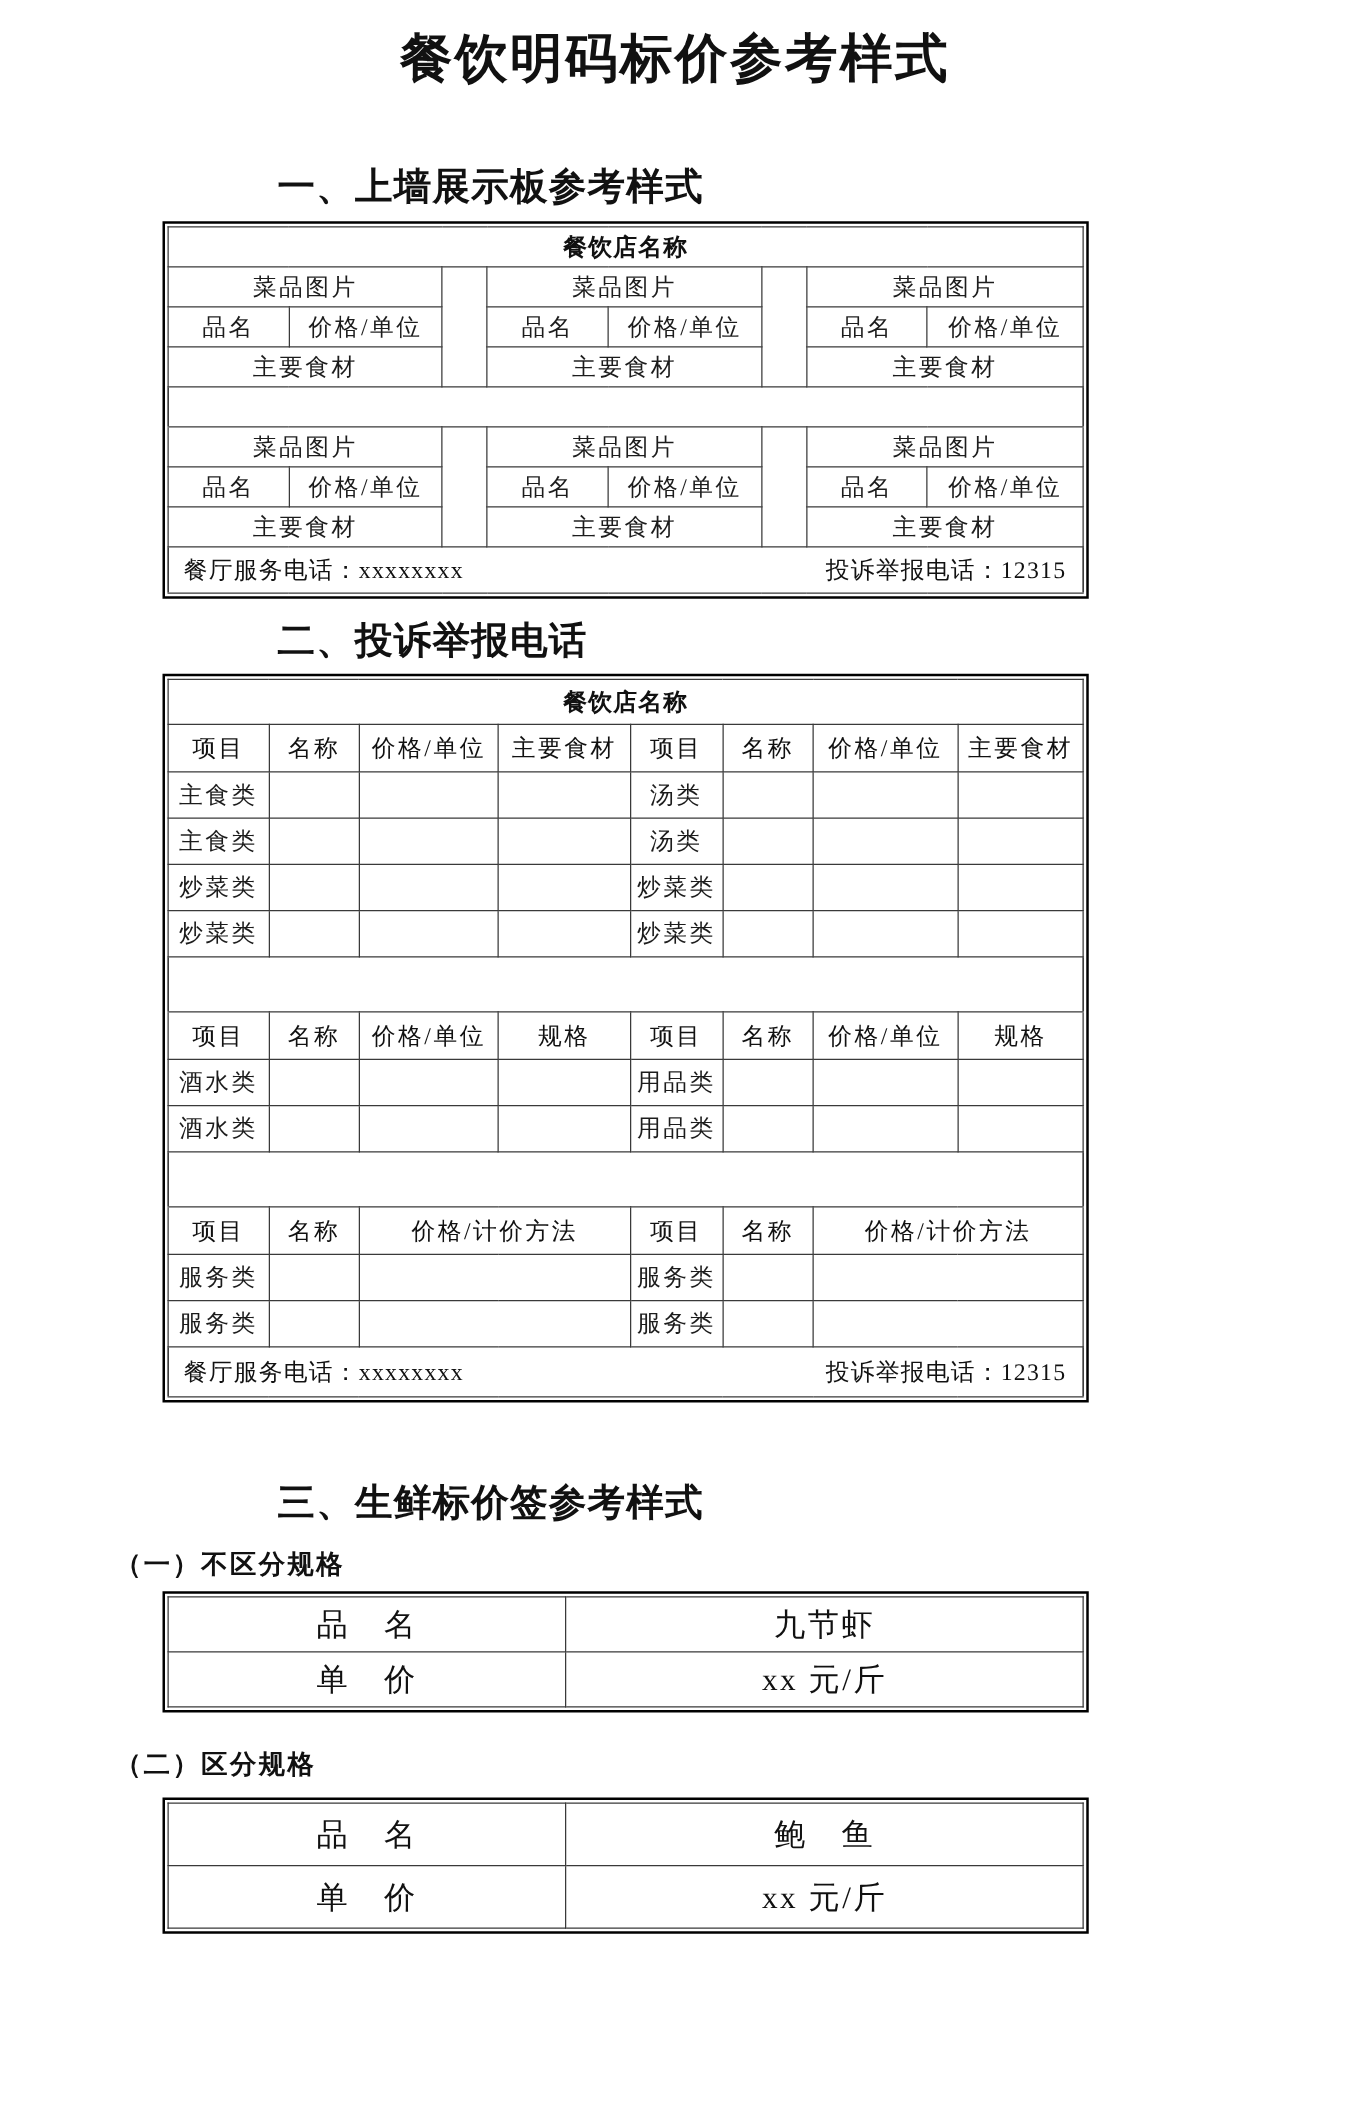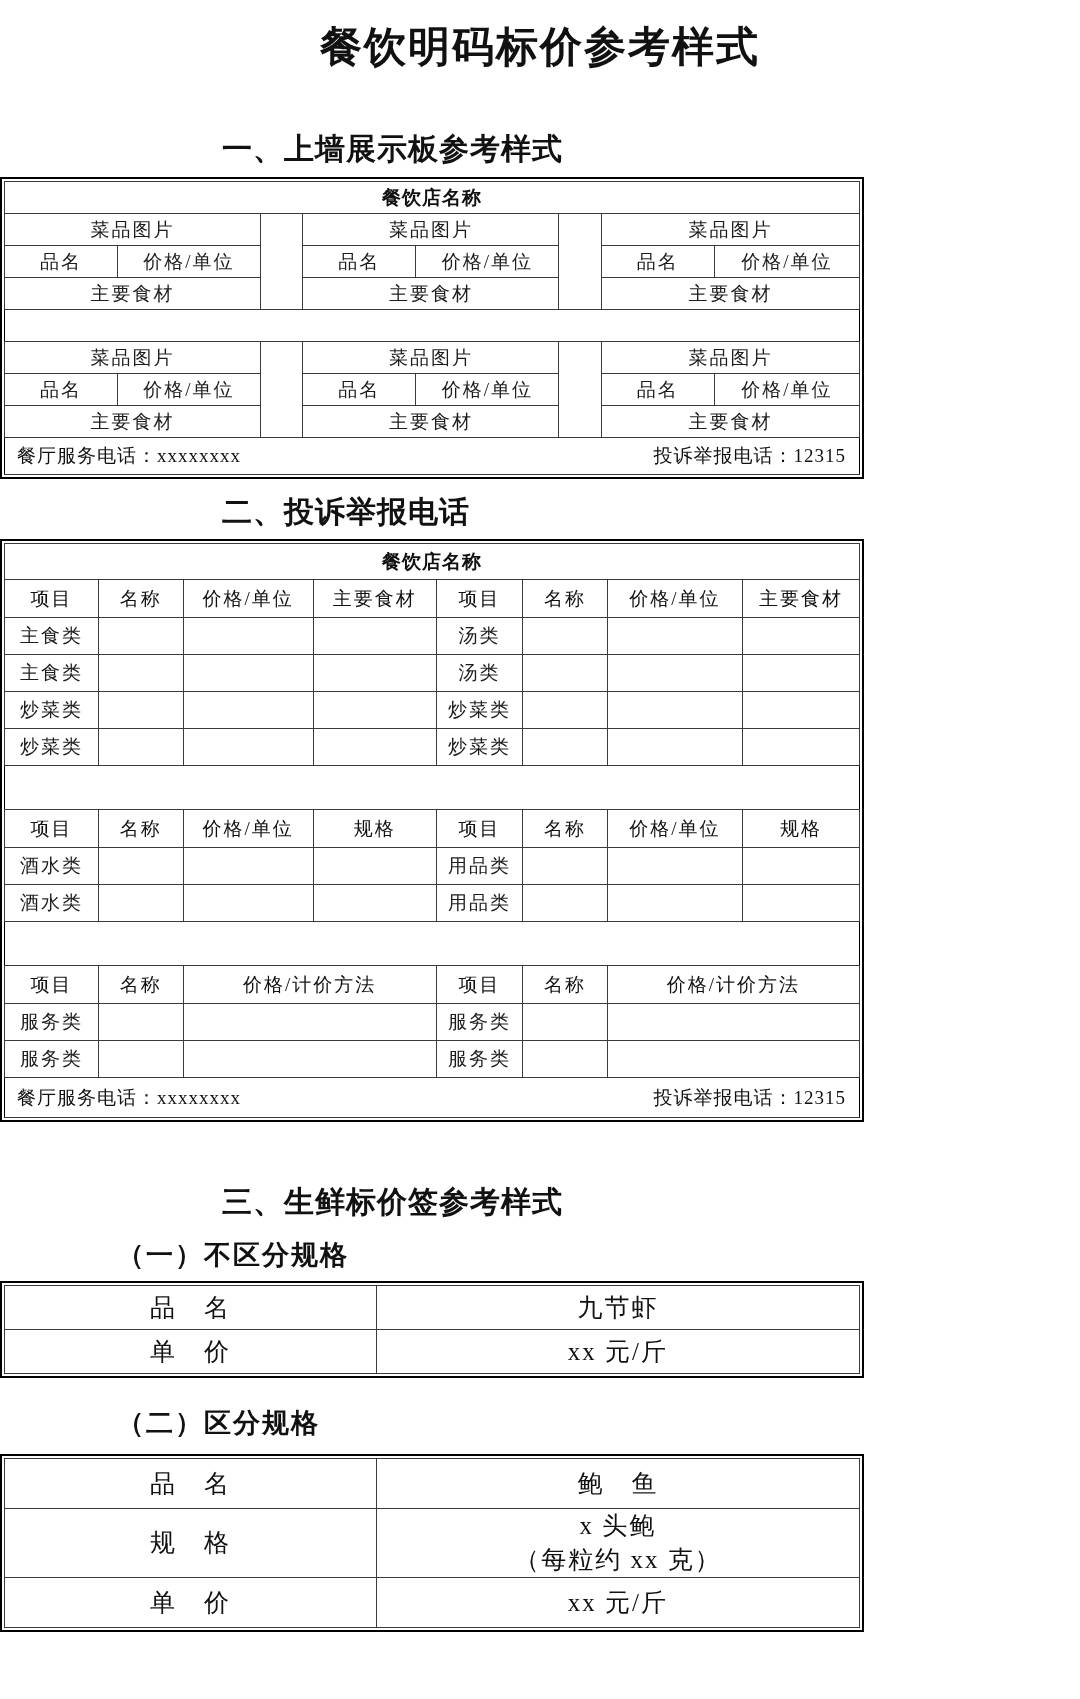--- a/index.html
+++ b/index.html
@@ -17,28 +17,28 @@
   .sec-heading {
     font-family:"Liberation Sans", sans-serif;
     font-weight:700; font-size:30px; letter-spacing:1px;
     margin-left:222px;
   }
   .heading-1 { margin-top:54px; }
   .heading-2 { margin-top:13px; }
   .heading-3 { margin-top:60px; }
   .sub-heading {
     font-family:"Liberation Serif", serif;
-    font-weight:700; font-size:27px; letter-spacing:2px;
-    margin-left:117px;
+    font-weight:700; font-size:21px; letter-spacing:2px;
+    margin-left:92px;
   }
   .sub-1 { margin-top:14px; }
   .sub-2 { margin-top:27px; }
 
   .frame {
-    width:864px; 
+    width:741px; margin-left:130px;
     border:2px solid #000; padding:2px; background:#fff;
   }
   .frame-t1 { margin-top:7px; }
   .frame-t2 { margin-top:6px; }
   .frame-t3 { margin-top:8px; }
   .frame-t4 { margin-top:13px; }
 
   .frame table {
     width:100%; border-collapse:collapse; table-layout:fixed;
     border:1px solid #000;
@@ -326,26 +326,19 @@
   <table>
     <colgroup>
         <col style="width:43.5%">
         <col style="width:56.5%">
       </colgroup>
     <tbody>
         <tr class="t4-row1">
       <td>品　名</td>
       <td>鲍　鱼</td>
     </tr>
-    <tr class="t4-row2">
-      <td>规　格</td>
-      <td class="two-line">
-        <div>x 头鲍</div>
-        <div>（每粒约 xx 克）</div>
-      </td>
-    </tr>
     <tr class="t4-row3">
       <td>单　价</td>
       <td>xx 元/斤</td>
     </tr>
   </tbody>
     </table>
 </div>
 
 </body></html>

